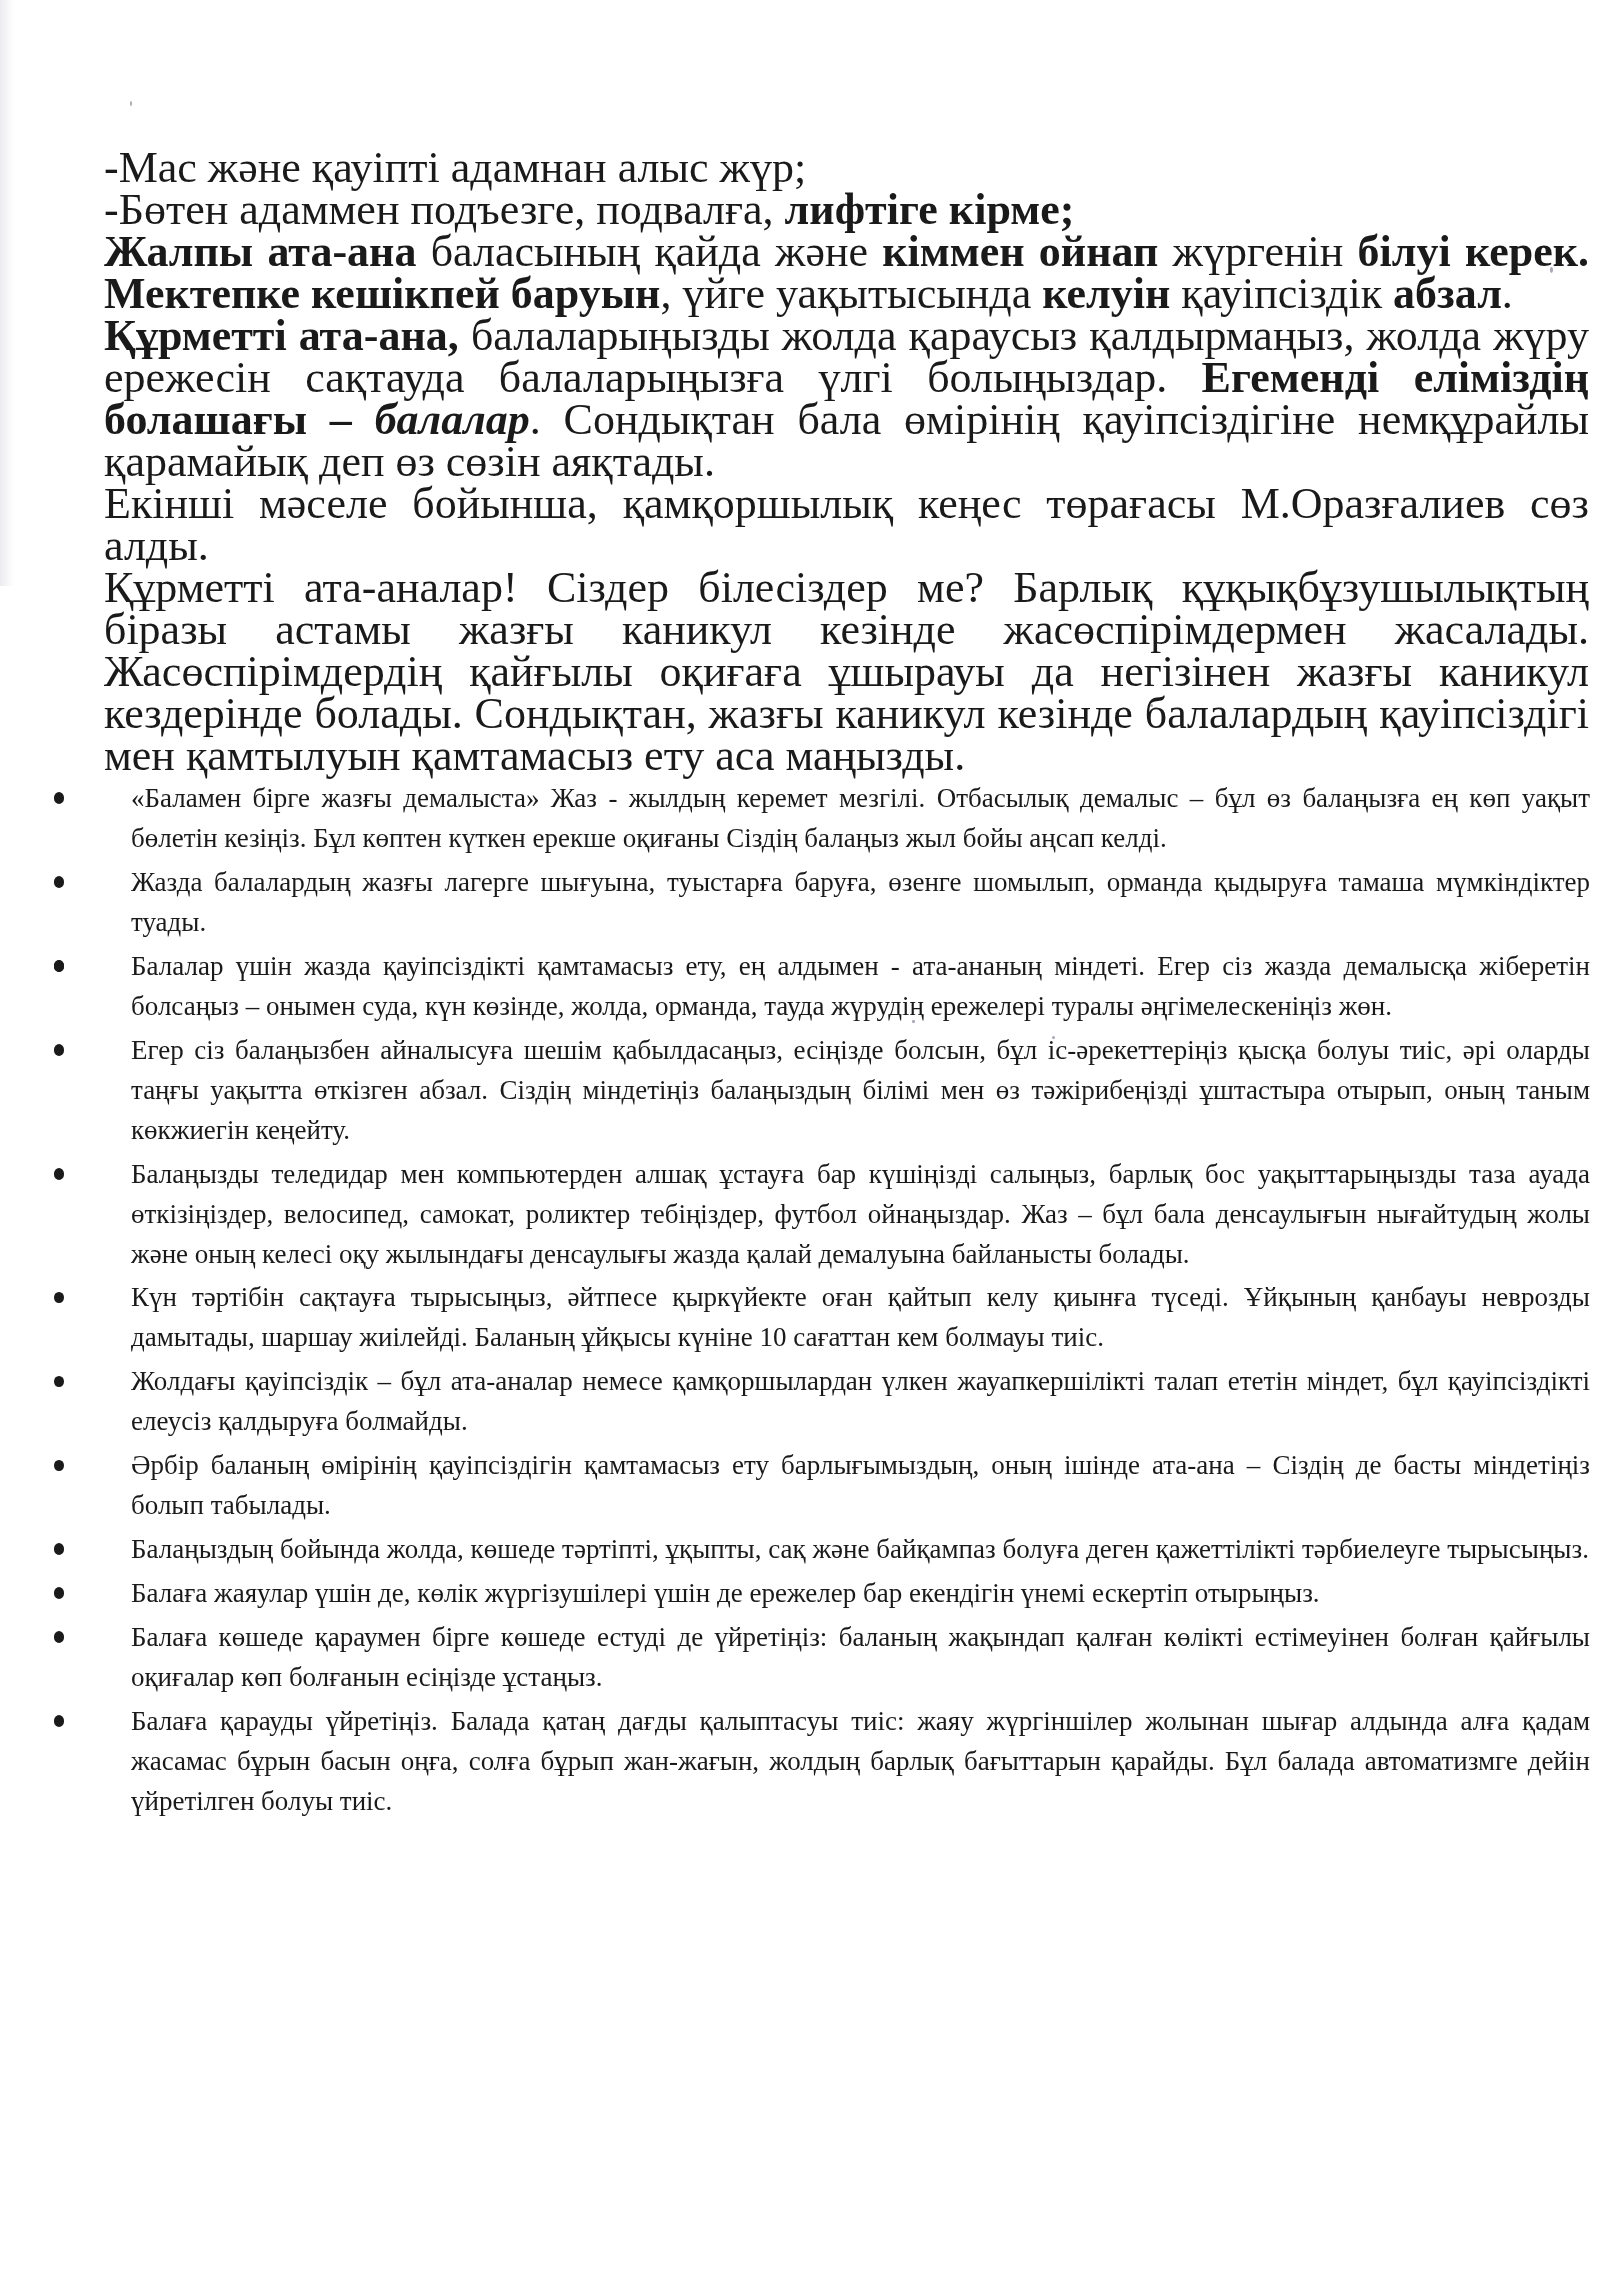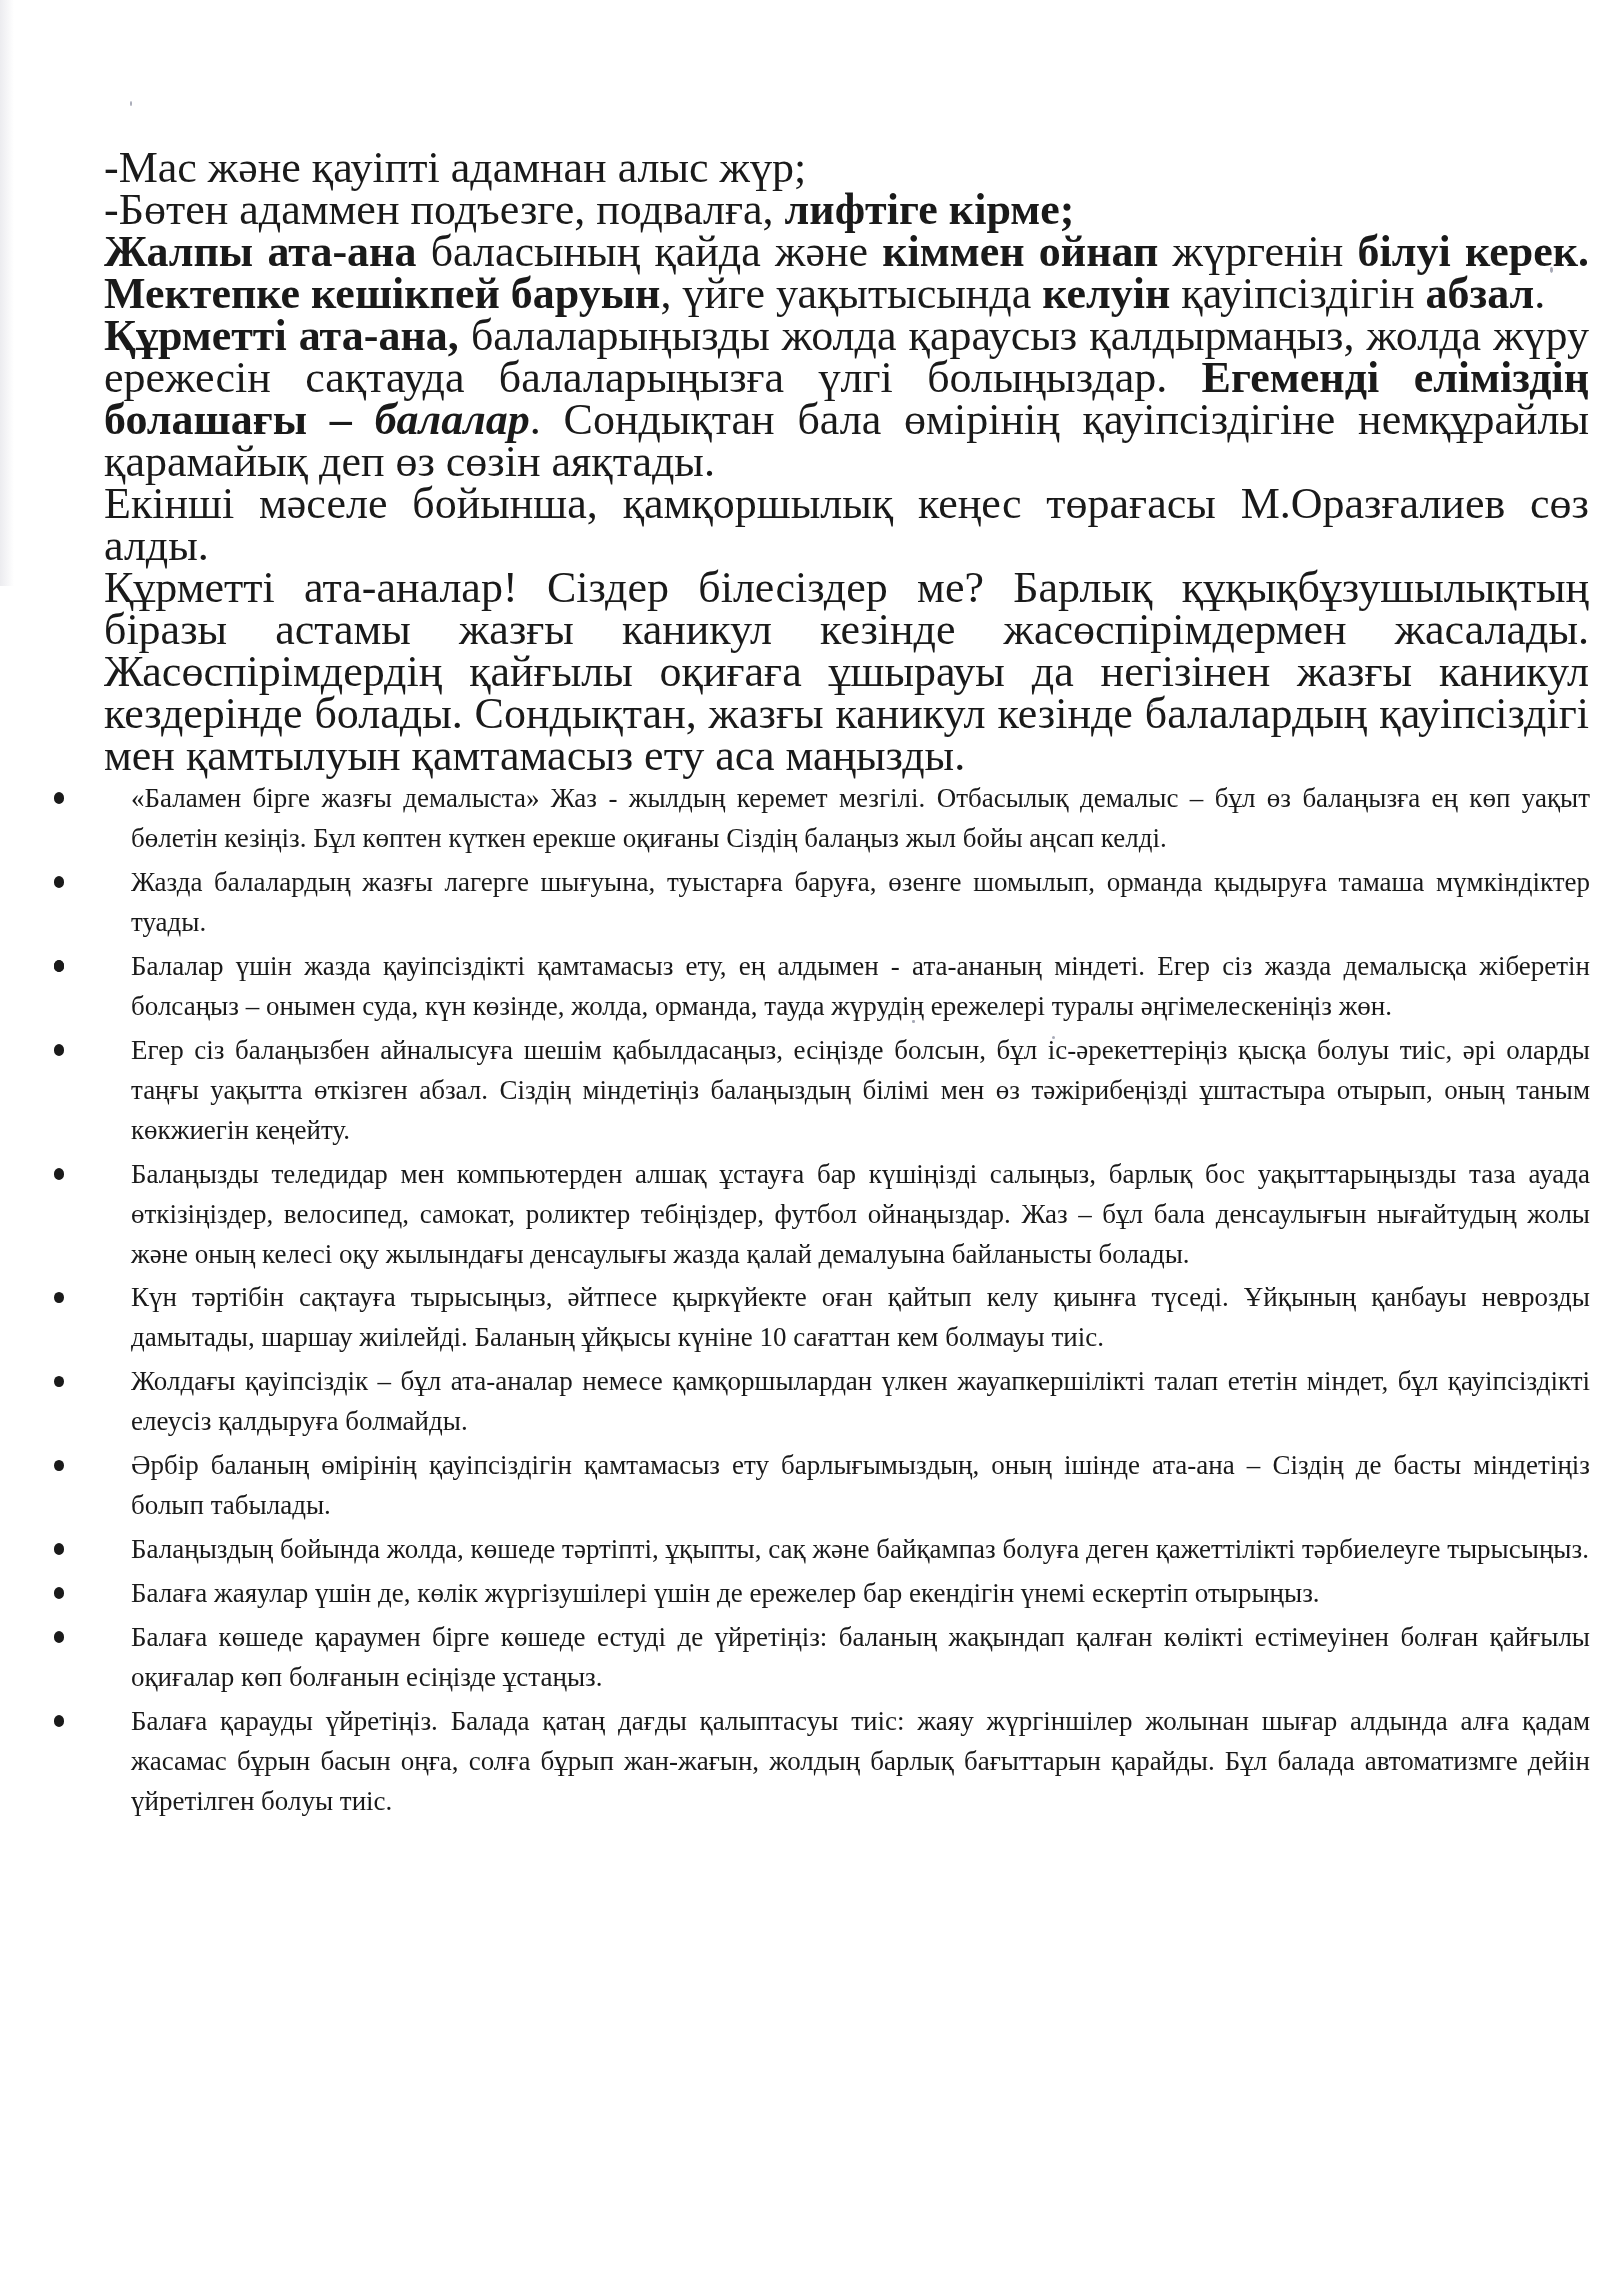--- a/index.html
+++ b/index.html
@@ -70,21 +70,21 @@
 </style>
 </head>
 <body>
 
 <div class="page">
   <div class="edge-shadow"></div>
 
   <div class="intro">
     <p class="dash-line"><span>-Мас және қауіпті адамнан алыс жүр;</span></p>
     <p class="dash-line"><span>-Бөтен адаммен подъезге, подвалға, </span><span class="b">лифтіге кірме;</span></p>
-    <p class="justify"><span class="b">Жалпы ата-ана</span><span> баласының   қайда   және </span><span class="b">кіммен ойнап</span><span> жүргенін </span><span class="b">білуі   керек. Мектепке кешікпей баруын</span><span>, үйге уақытысында </span><span class="b">келуін</span><span> қауіпсіздігін </span><span class="b">абзал</span><span>.</span></p>
+    <p class="justify"><span class="b">Жалпы ата-ана</span><span> баласының   қайда   және </span><span class="b">кіммен ойнап</span><span> жүргенін </span><span class="b">білуі   керек. Мектепке кешікпей баруын</span><span>, үйге уақытысында </span><span class="b">келуін</span><span> қауіпсіздік </span><span class="b">абзал</span><span>.</span></p>
     <p class="justify"><span class="b">Құрметті ата-ана,</span><span> балаларыңызды жолда қараусыз қалдырмаңыз, жолда жүру ережесін сақтауда балаларыңызға үлгі болыңыздар. </span><span class="b">Егеменді еліміздің болашағы – </span><span class="bi">балалар</span><span>. Сондықтан бала өмірінің қауіпсіздігіне немқұрайлы қарамайық деп өз сөзін аяқтады.</span></p>
     <p class="justify"><span>Екінші мәселе бойынша, қамқоршылық кеңес төрағасы М.Оразғалиев  сөз алды.</span></p>
     <p class="justify"><span>Құрметті ата-аналар! Сіздер білесіздер ме? Барлық құқықбұзушылықтың біразы  астамы жазғы каникул кезінде жасөспірімдермен жасалады. Жасөспірімдердің қайғылы оқиғаға ұшырауы да негізінен жазғы каникул кездерінде болады. Сондықтан, жазғы каникул кезінде балалардың қауіпсіздігі мен қамтылуын қамтамасыз ету аса маңызды.</span></p>
   </div>
 
   <ul class="bullets">
     <li><span class="dot"></span><span>«Баламен бірге жазғы демалыста» Жаз - жылдың керемет мезгілі. Отбасылық демалыс – бұл өз балаңызға ең көп уақыт бөлетін кезіңіз. Бұл көптен күткен ерекше оқиғаны Сіздің балаңыз жыл бойы аңсап келді.</span></li>
     <li><span class="dot"></span><span>Жазда балалардың жазғы лагерге шығуына, туыстарға баруға, өзенге шомылып, орманда қыдыруға тамаша мүмкіндіктер туады.</span></li>
     <li><span class="dot"></span></li>
     <li><span class="dot"></span><span>Балалар үшін жазда қауіпсіздікті қамтамасыз ету, ең алдымен - ата-ананың міндеті. Егер сіз жазда демалысқа жіберетін болсаңыз – онымен суда, күн көзінде, жолда, орманда, тауда жүрудің ережелері туралы әңгімелескеніңіз жөн.</span></li>

